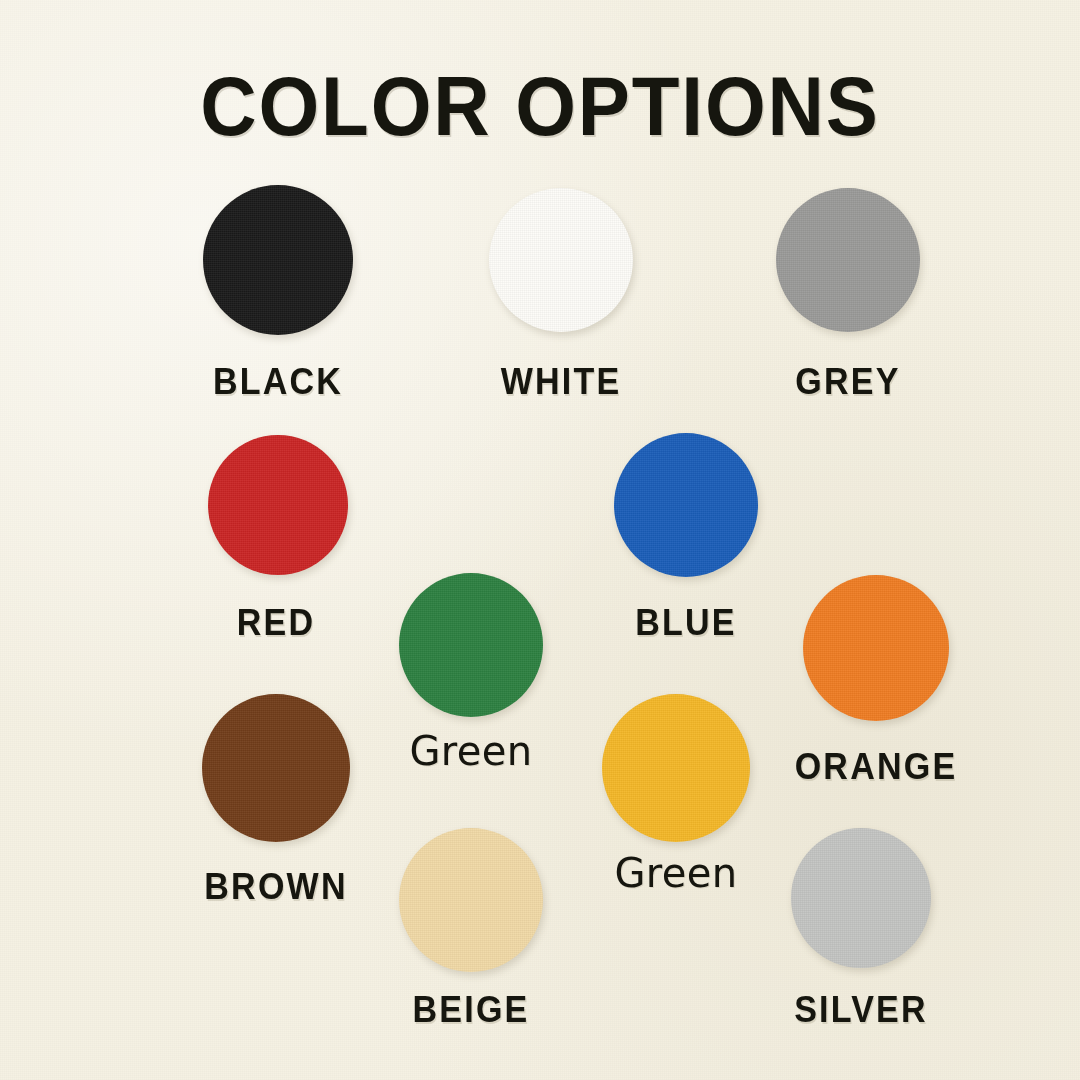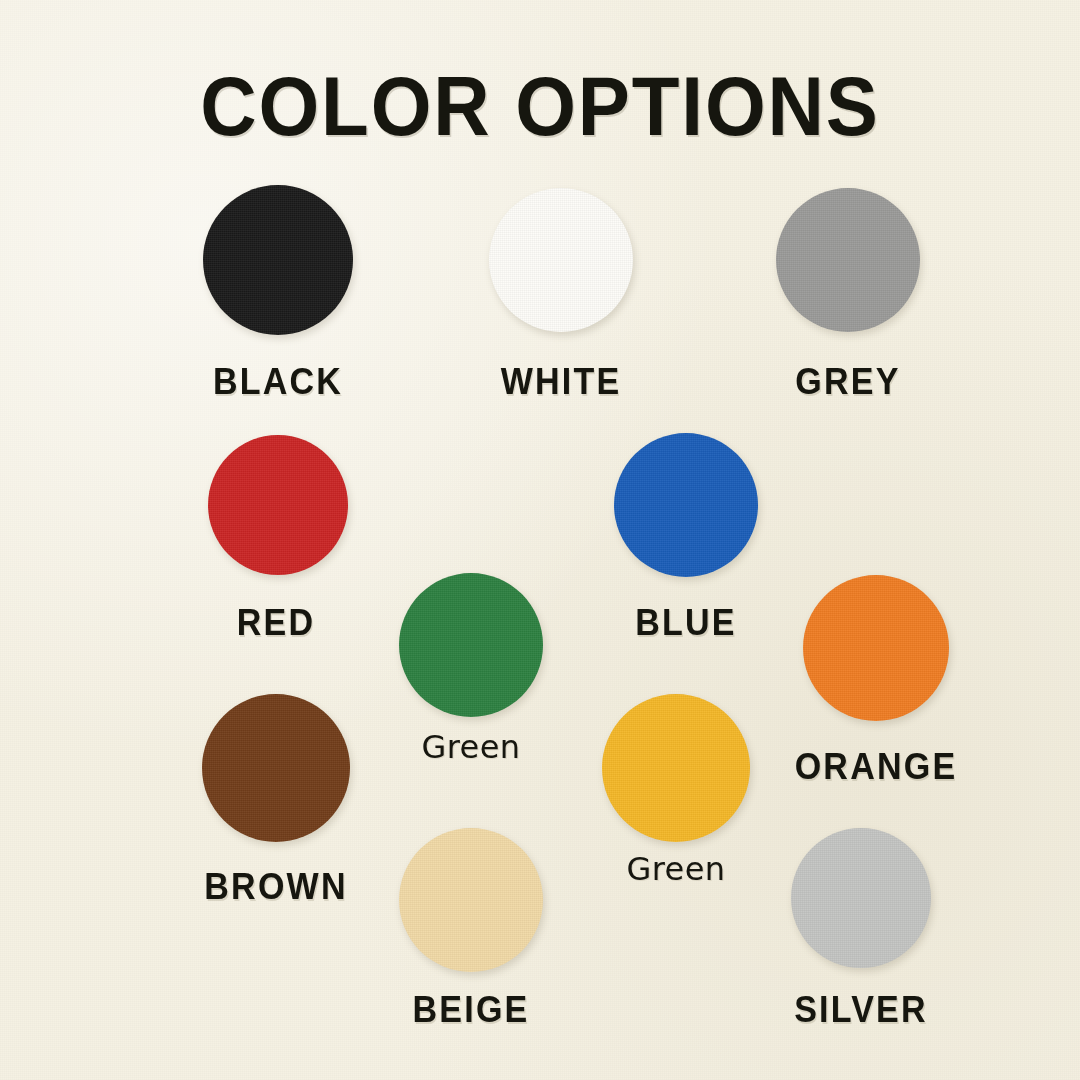--- a/index.html
+++ b/index.html
@@ -77,21 +77,21 @@
     font-size: 37px;
     letter-spacing: 2.4px;
     transform: scaleX(0.92);
     transform-origin: 50% 50%;
   }
 
   
   .label.title-case {
     font-family: "DejaVu Sans", sans-serif;
     font-weight: 400;
-    font-size: 32px;
+    font-size: 40px;
     letter-spacing: 0.4px;
     text-shadow: 1px 1.4px 0 rgba(150,142,120,0.22);
   }
 </style>
 </head>
 <body>
 
 <div id="poster" style="background-color: rgb(245, 241, 227);">
 
   <div id="title" style="color: rgb(22, 22, 15);">COLOR OPTIONS</div>

